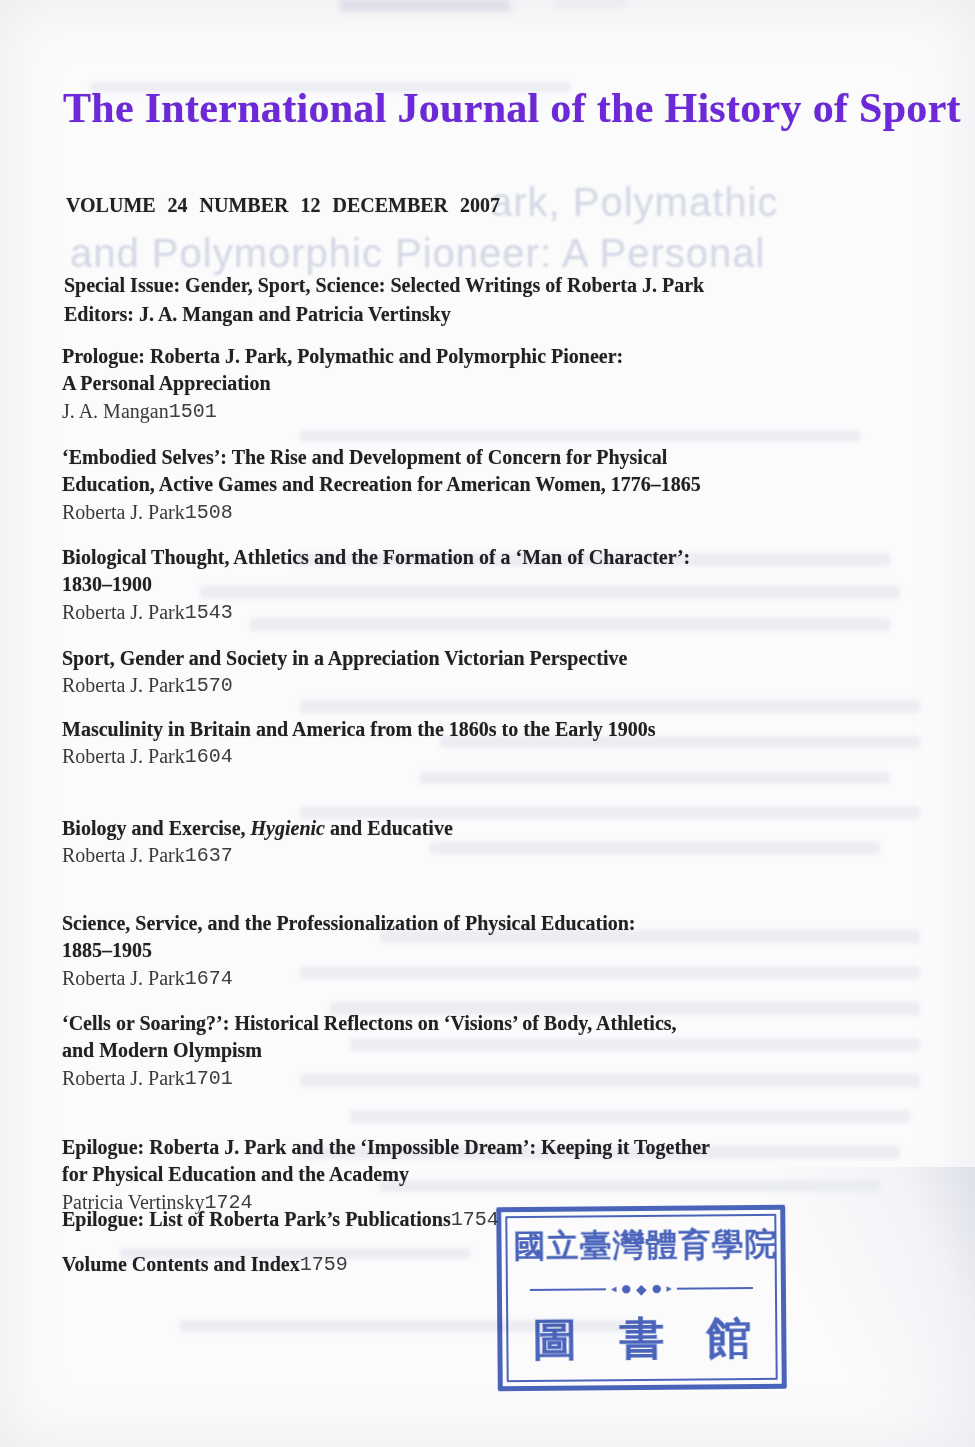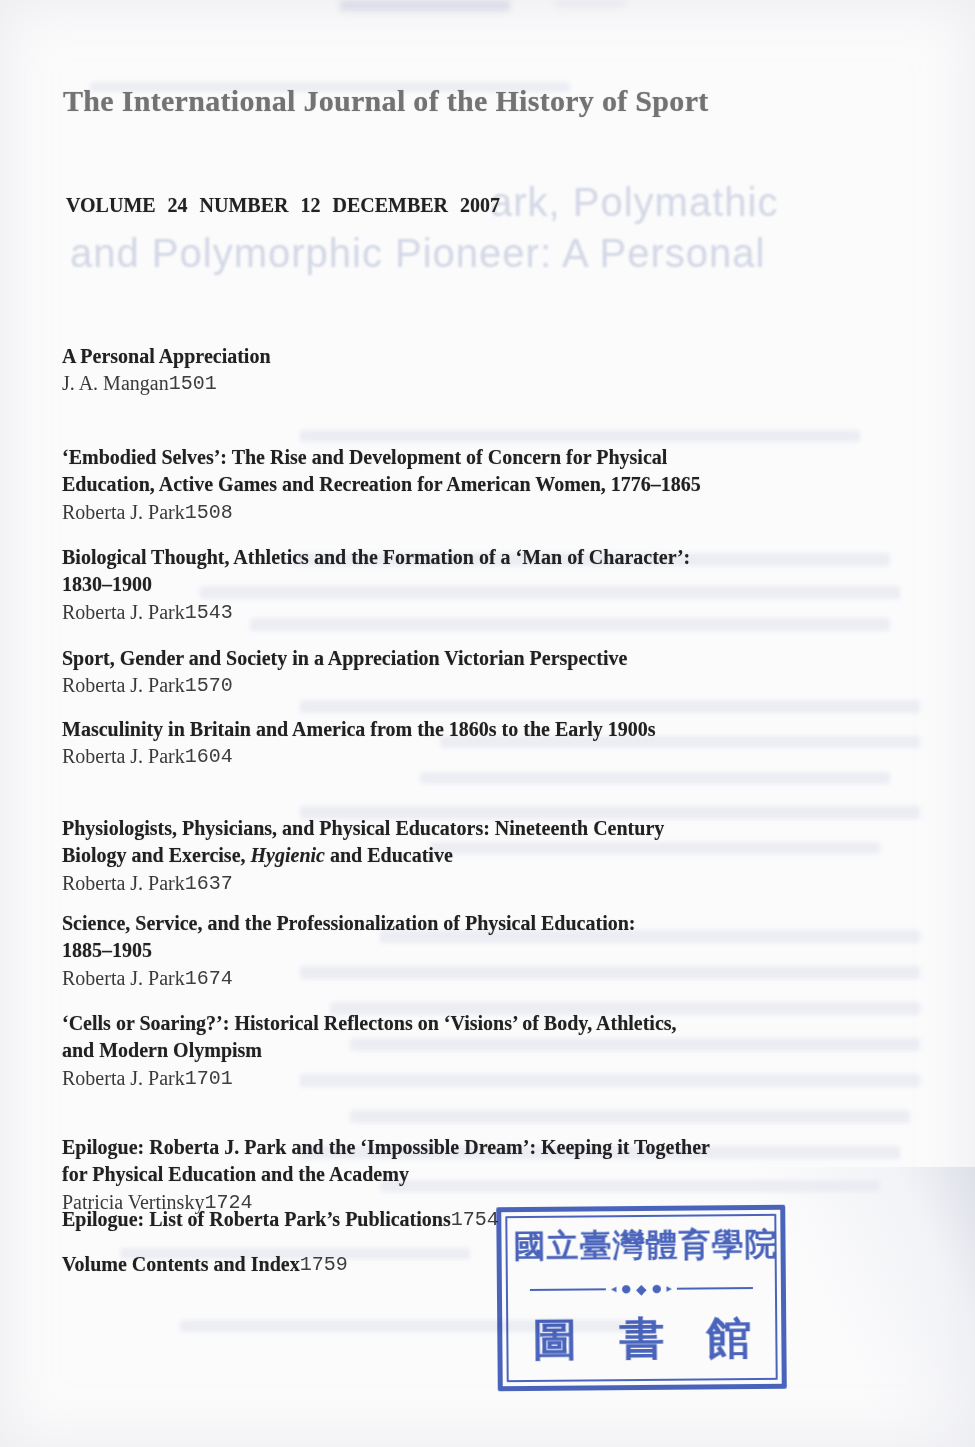--- a/index.html
+++ b/index.html
@@ -40,21 +40,21 @@
   .corner-shadow{
     position:absolute;
     right:0;bottom:0;
     width:300px;height:280px;
     background:linear-gradient(244deg, rgba(215,218,228,0.75) 0%, rgba(232,234,241,0.45) 18%, rgba(248,249,251,0) 52%);
     pointer-events:none;
   }
   
   .page-title{
     position:absolute;left:63px;top:84px;
-    font-size:30px;font-weight:bold;color:#737373;
+    font-size:42px;font-weight:bold;color:#6d28d9;
     letter-spacing:0.3px;white-space:nowrap;
     text-shadow:0 0 1px rgba(30,30,30,0.35);
   }
   .volume-line{
     position:absolute;left:66px;top:194px;
     font-size:20px;font-weight:bold;color:#222;
     word-spacing:7px;white-space:nowrap;
     text-shadow:0 0 1px rgba(30,30,30,0.3);
   }
   .special-issue{
@@ -145,22 +145,27 @@
   <div class="gbar" style="left:350px;top:1110px;width:560px;height:13px;"></div>
   <div class="gbar" style="left:300px;top:1146px;width:600px;height:13px;"></div>
   <div class="gbar" style="left:380px;top:1180px;width:500px;height:12px;"></div>
   <div class="gbar" style="left:120px;top:1248px;width:350px;height:11px;"></div>
   <div class="gbar" style="left:180px;top:1320px;width:460px;height:12px;"></div>
   <div class="corner-shadow"></div>
 
   <div class="page-title">The International Journal of the History of Sport</div>
   <div class="volume-line">VOLUME 24 NUMBER 12 DECEMBER 2007</div>
 
+  <div class="special-issue">
+    <div>Special Issue: Gender, Sport, Science: Selected Writings of Roberta J. Park</div>
+    <div>Editors: J. A. Mangan and Patricia Vertinsky</div>
+  </div>
 
   <div class="entry" style="top:343px">
+    <div class="t">Prologue: Roberta J. Park, Polymathic and Polymorphic Pioneer:</div>
     <div class="t">A Personal Appreciation</div>
     <div class="meta">
         <span>J. A. Mangan</span>
         <span class="pg">1501</span>
       </div>
   </div>
 
   <div class="entry" style="top:444px">
     <div class="t">‘Embodied Selves’: The Rise and Development of Concern for Physical</div>
     <div class="t">Education, Active Games and Recreation for American Women, 1776–1865</div>
@@ -189,21 +194,20 @@
 
   <div class="entry" style="top:716px">
     <div class="t">Masculinity in Britain and America from the 1860s to the Early 1900s</div>
     <div class="meta">
         <span>Roberta J. Park</span>
         <span class="pg">1604</span>
       </div>
   </div>
 
   <div class="entry" style="top:815px">
-    <div class="t">Physiologists, Physicians, and Physical Educators: Nineteenth Century</div>
     <div class="t"><span>Biology and Exercise, </span><span class="it">Hygienic</span><span> and Educative</span></div>
     <div class="meta">
         <span>Roberta J. Park</span>
         <span class="pg">1637</span>
       </div>
   </div>
 
   <div class="entry" style="top:910px">
     <div class="t">Science, Service, and the Professionalization of Physical Education:</div>
     <div class="t">1885–1905</div>

